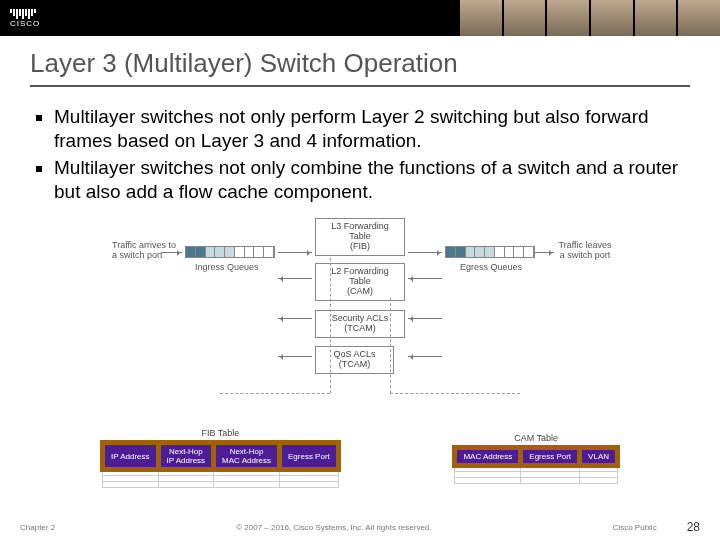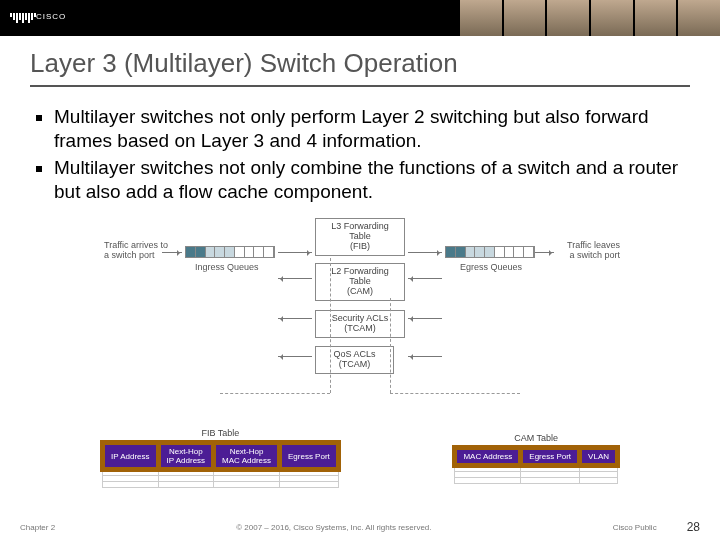--- a/index.html
+++ b/index.html
@@ -1,18 +1,18 @@
 <!DOCTYPE html>
 <html><head>
 <meta charset="utf-8">
 <style>
   * { margin: 0; padding: 0; box-sizing: border-box; }
   body { width: 720px; height: 540px; font-family: Arial, sans-serif; background: #fff; position: relative; overflow: hidden; }
   .top-band { height: 36px; background: #000; display: flex; align-items: center; justify-content: space-between; }
-  .logo { color: #fff; font-size: 10px; padding-left: 10px; display: flex; line-height: 1; }
+  .logo { color: #fff; font-size: 10px; padding-left: 10px; display: flex; flex-direction: column; line-height: 1; }
   .logo-bars { display: flex; gap: 1px; margin-bottom: 1px; }
   .logo-bar { width: 2px; background: #fff; }
   .logo-bars .b1 { height: 4px; } .logo-bars .b2 { height: 7px; } .logo-bars .b3 { height: 10px; }
   .logo-bars .b4 { height: 7px; } .logo-bars .b5 { height: 10px; } .logo-bars .b6 { height: 7px; }
   .logo-bars .b7 { height: 10px; } .logo-bars .b8 { height: 7px; } .logo-bars .b9 { height: 4px; }
   .logo-text { font-size: 8px; letter-spacing: 1px; }
   .people { width: 260px; height: 36px; display: flex; gap: 2px; }
   .person { flex: 1; background: linear-gradient(180deg, #bfa88f 0%, #7a6a55 100%); }
   .title { font-size: 26px; color: #555; padding: 12px 30px 6px 30px; font-weight: 400; }
   .underline { height: 2px; background: #555; margin: 0 30px 18px 30px; }
@@ -68,23 +68,23 @@
 
 <h1 class="title">Layer 3 (Multilayer) Switch Operation</h1>
 <div class="underline"></div>
 
 <ul class="bullets">
   <li>Multilayer switches not only perform Layer 2 switching but also forward frames based on Layer 3 and 4 information.</li>
   <li>Multilayer switches not only combine the functions of a switch and a router but also add a flow cache component.</li>
 </ul>
 
 <div class="diagram">
-  <div class="lbl" style="left:4px;top:22px;width:70px;white-space:pre-line">Traffic arrives to
+  <div class="lbl" style="left:12px;top:22px;width:70px;white-space:pre-line">Traffic arrives to
 a switch port</div>
-  <div class="lbl" style="right:0;top:22px;width:70px;text-align:right;white-space:pre-line">Traffic leaves
+  <div class="lbl" style="right:0;top:22px;width:70px;text-align:center;white-space:pre-line">Traffic leaves
 a switch port</div>
 
   <div class="arrow-r" style="left:62px;top:34px;width:20px"></div>
   <div class="arrow-r" style="right:66px;top:34px;width:20px"></div>
 
   <div class="queue" style="left:85px;top:28px;width:90px">
     <div class="seg d" style="width:10px"></div>
       <div class="seg d" style="width:10px"></div>
     <div class="seg l" style="width:10px"></div>
       <div class="seg l" style="width:10px"></div>

